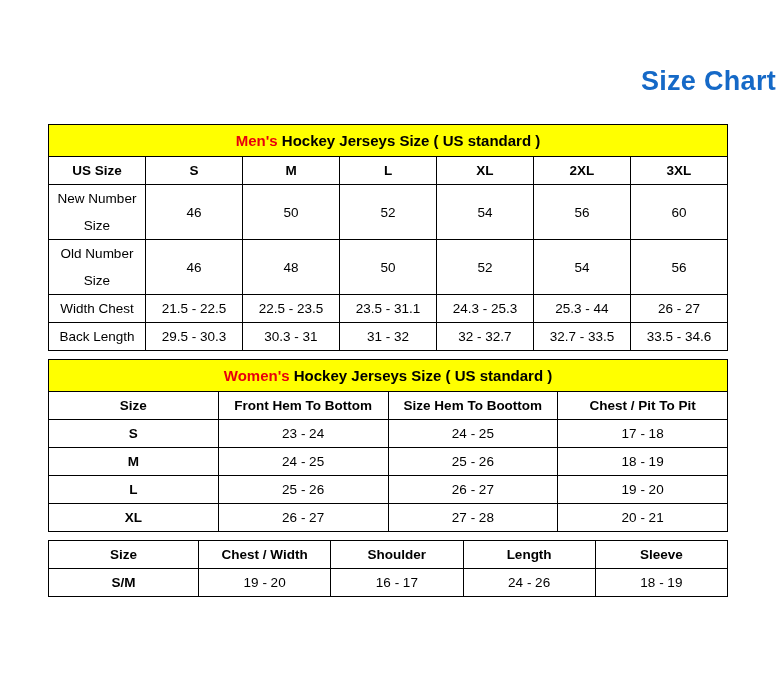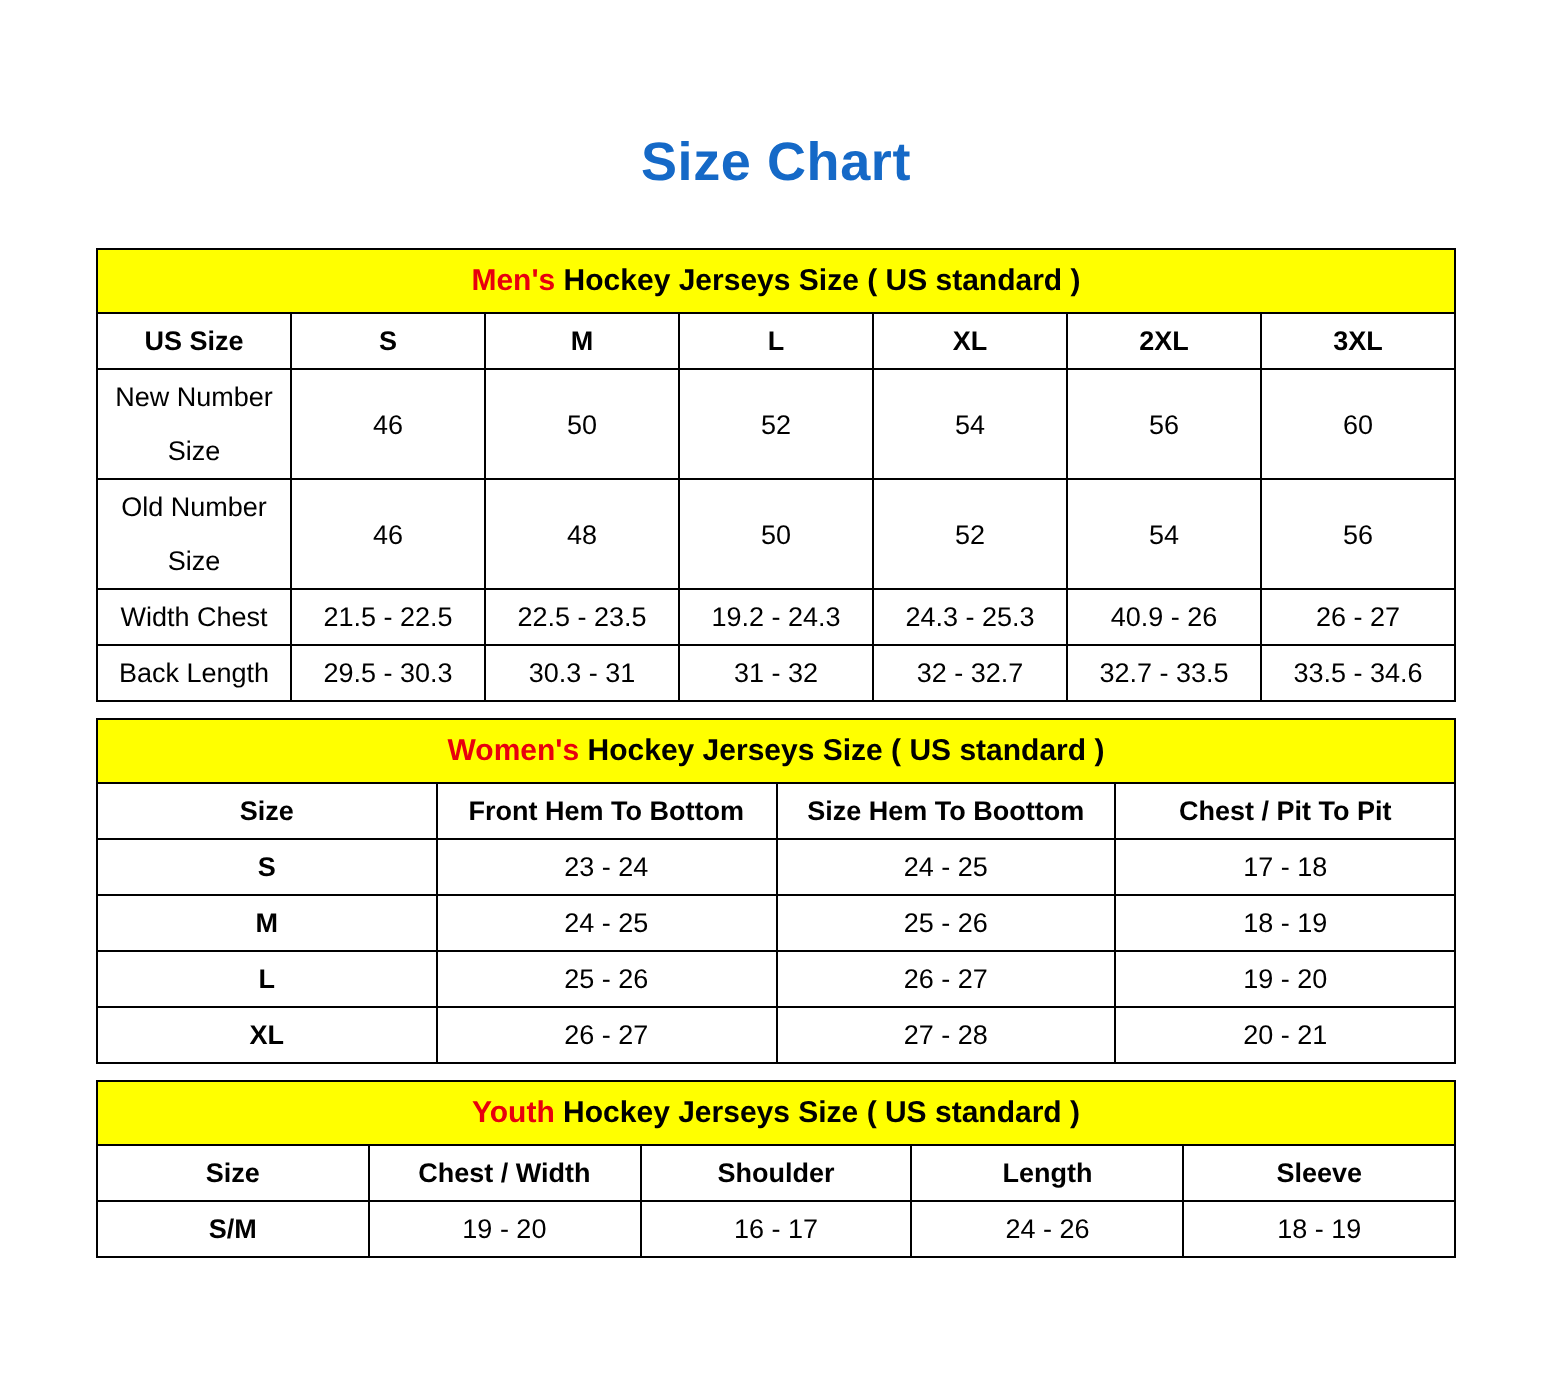--- a/index.html
+++ b/index.html
@@ -14,21 +14,21 @@
     color: #000000;
     overflow: hidden;
   }
   .page {
     width: 776px;
     height: 692px;
     position: relative;
     box-sizing: border-box;
   }
   .title {
-    text-align: center;
+    text-align: right;
     color: #1569c7;
     font-size: 27px;
     font-weight: bold;
     letter-spacing: 0.3px;
     margin-top: 66px;
     margin-bottom: 16px;
   }
   .tables-wrap {
     width: 680px;
     margin: 27px auto 0 auto;
@@ -111,23 +111,23 @@
         <td>48</td>
         <td>50</td>
         <td>52</td>
         <td>54</td>
         <td>56</td>
       </tr>
       <tr>
         <td class="rowlabel">Width Chest</td>
         <td>21.5 - 22.5</td>
         <td>22.5 - 23.5</td>
-        <td>19.2 - 24.3</td>
+        <td>23.5 - 31.1</td>
         <td>24.3 - 25.3</td>
-        <td>40.9 - 26</td>
+        <td>25.3 - 44</td>
         <td>26 - 27</td>
       </tr>
       <tr>
         <td class="rowlabel">Back Length</td>
         <td>29.5 - 30.3</td>
         <td>30.3 - 31</td>
         <td>31 - 32</td>
         <td>32 - 32.7</td>
         <td>32.7 - 33.5</td>
         <td>33.5 - 34.6</td>
@@ -172,23 +172,20 @@
         <td>27 - 28</td>
         <td>20 - 21</td>
       </tr>
     </tbody>
       </table>
 
     <div class="spacer"></div>
 
     <table>
       <tbody>
-          <tr>
-        <td class="banner" colspan="5"><span class="accent">Youth</span><span> Hockey Jerseys Size ( US standard )</span></td>
-      </tr>
       <tr>
         <td class="hdr" style="width:149px">Size</td>
         <td class="hdr">Chest / Width</td>
         <td class="hdr">Shoulder</td>
         <td class="hdr">Length</td>
         <td class="hdr">Sleeve</td>
       </tr>
       <tr>
         <td class="b">S/M</td>
         <td>19 - 20</td>

